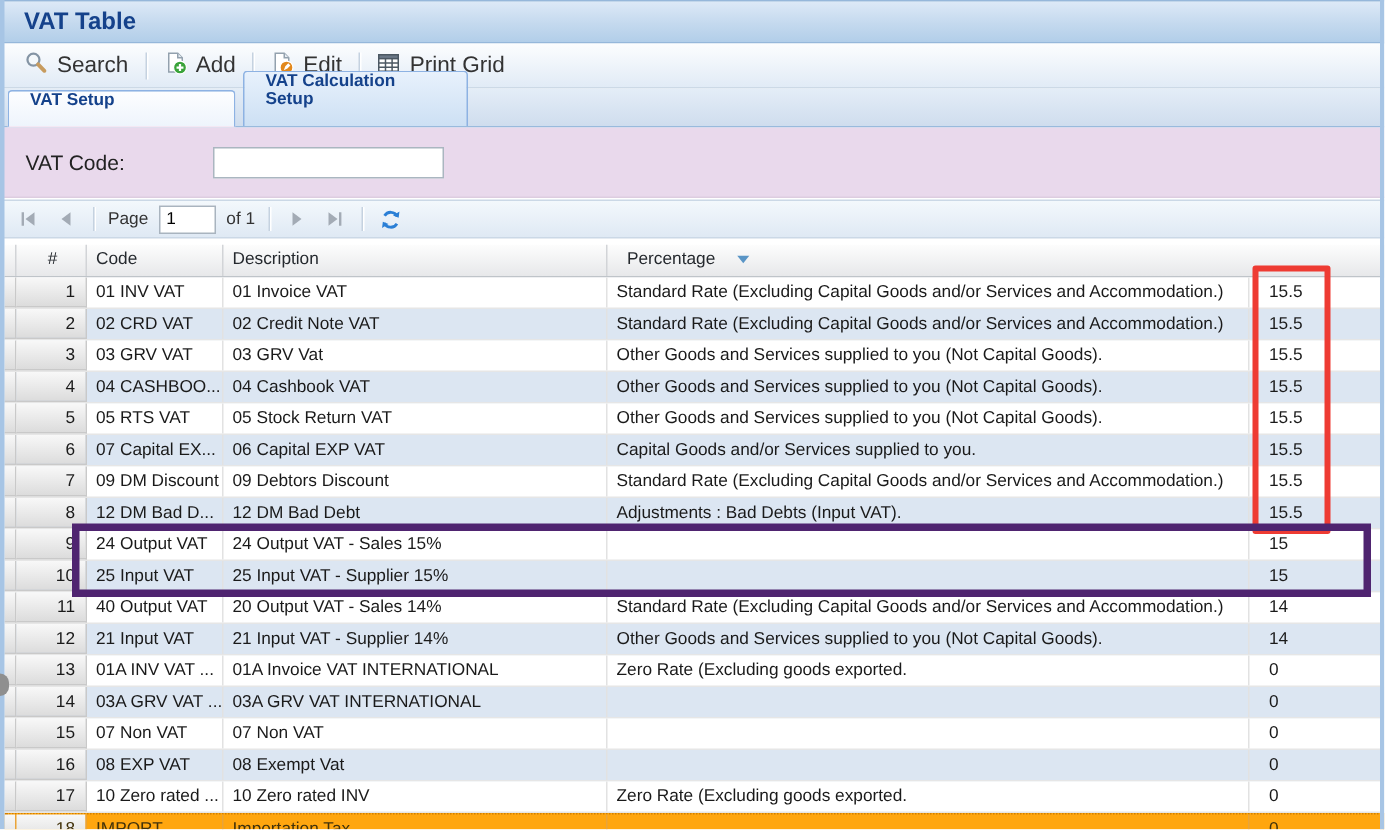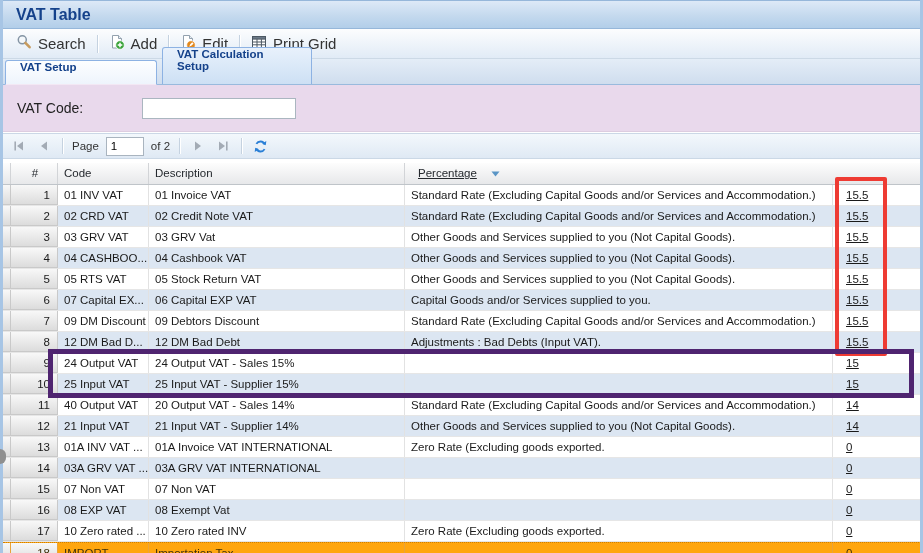--- a/index.html
+++ b/index.html
@@ -82,21 +82,21 @@
   .numcell {
     background: linear-gradient(#f8f8f8, #dcdcdc);
     border-right:1px solid #c9c9c9; border-bottom:1px solid #c9c9c9;
     text-align:right; padding-right:7px;
   }
   .indicator { width:8px; padding:0; }
   .rownum { width:47px; }
   .code { width:91px; }
   .desc { width:256px; }
   .link { width:428px; }
-  .pct { flex:1; padding-left:13px;text-decoration:underline; }
+  .pct { flex:1; padding-left:13px; }
   .hcell.rownum { text-align:center; padding-right:4px; }
   .hcell.pct { display:flex; align-items:center; gap:14px; }
 
   
   .annotation { position:absolute; z-index:10; pointer-events:none; }
   .anno-red { left:835px; top:177px; width:52px; height:179px; border:4px solid #ee3b33; border-radius:2px; }
   .anno-purple { left:48px; top:349px; width:866px; height:49px; border:5px solid #4f2470; }
 
   .collapse-handle { position:absolute; left:0; top:449px; width:6px; height:15px; background:#8f8f8f; border-radius:0 8px 8px 0; z-index:7; }
 </style>
@@ -180,21 +180,21 @@
         </svg>
     </span>
     <span class="pgbtn">
       <svg width="14" height="14" viewBox="0 0 14 14">
           <path d="M10 2.5 L4 7 l6 4.5 z" fill="#a3abb5"></path>
         </svg>
     </span>
     <div class="psep"></div>
     <span>Page</span>
     <input type="text" value="1" style="">
-    <span>of 2</span>
+    <span>of 1</span>
     <div class="psep"></div>
     <span class="pgbtn">
       <svg width="14" height="14" viewBox="0 0 14 14">
           <path d="M4 2.5 L10 7 l-6 4.5 z" fill="#a3abb5"></path>
         </svg>
     </span>
     <span class="pgbtn">
       <svg width="14" height="14" viewBox="0 0 14 14">
           <path d="M3 2.5 L9 7 l-6 4.5 z" fill="#a3abb5"></path>
           <path d="M10.8 2.5 v9" stroke="#a3abb5" stroke-width="1.6"></path>

